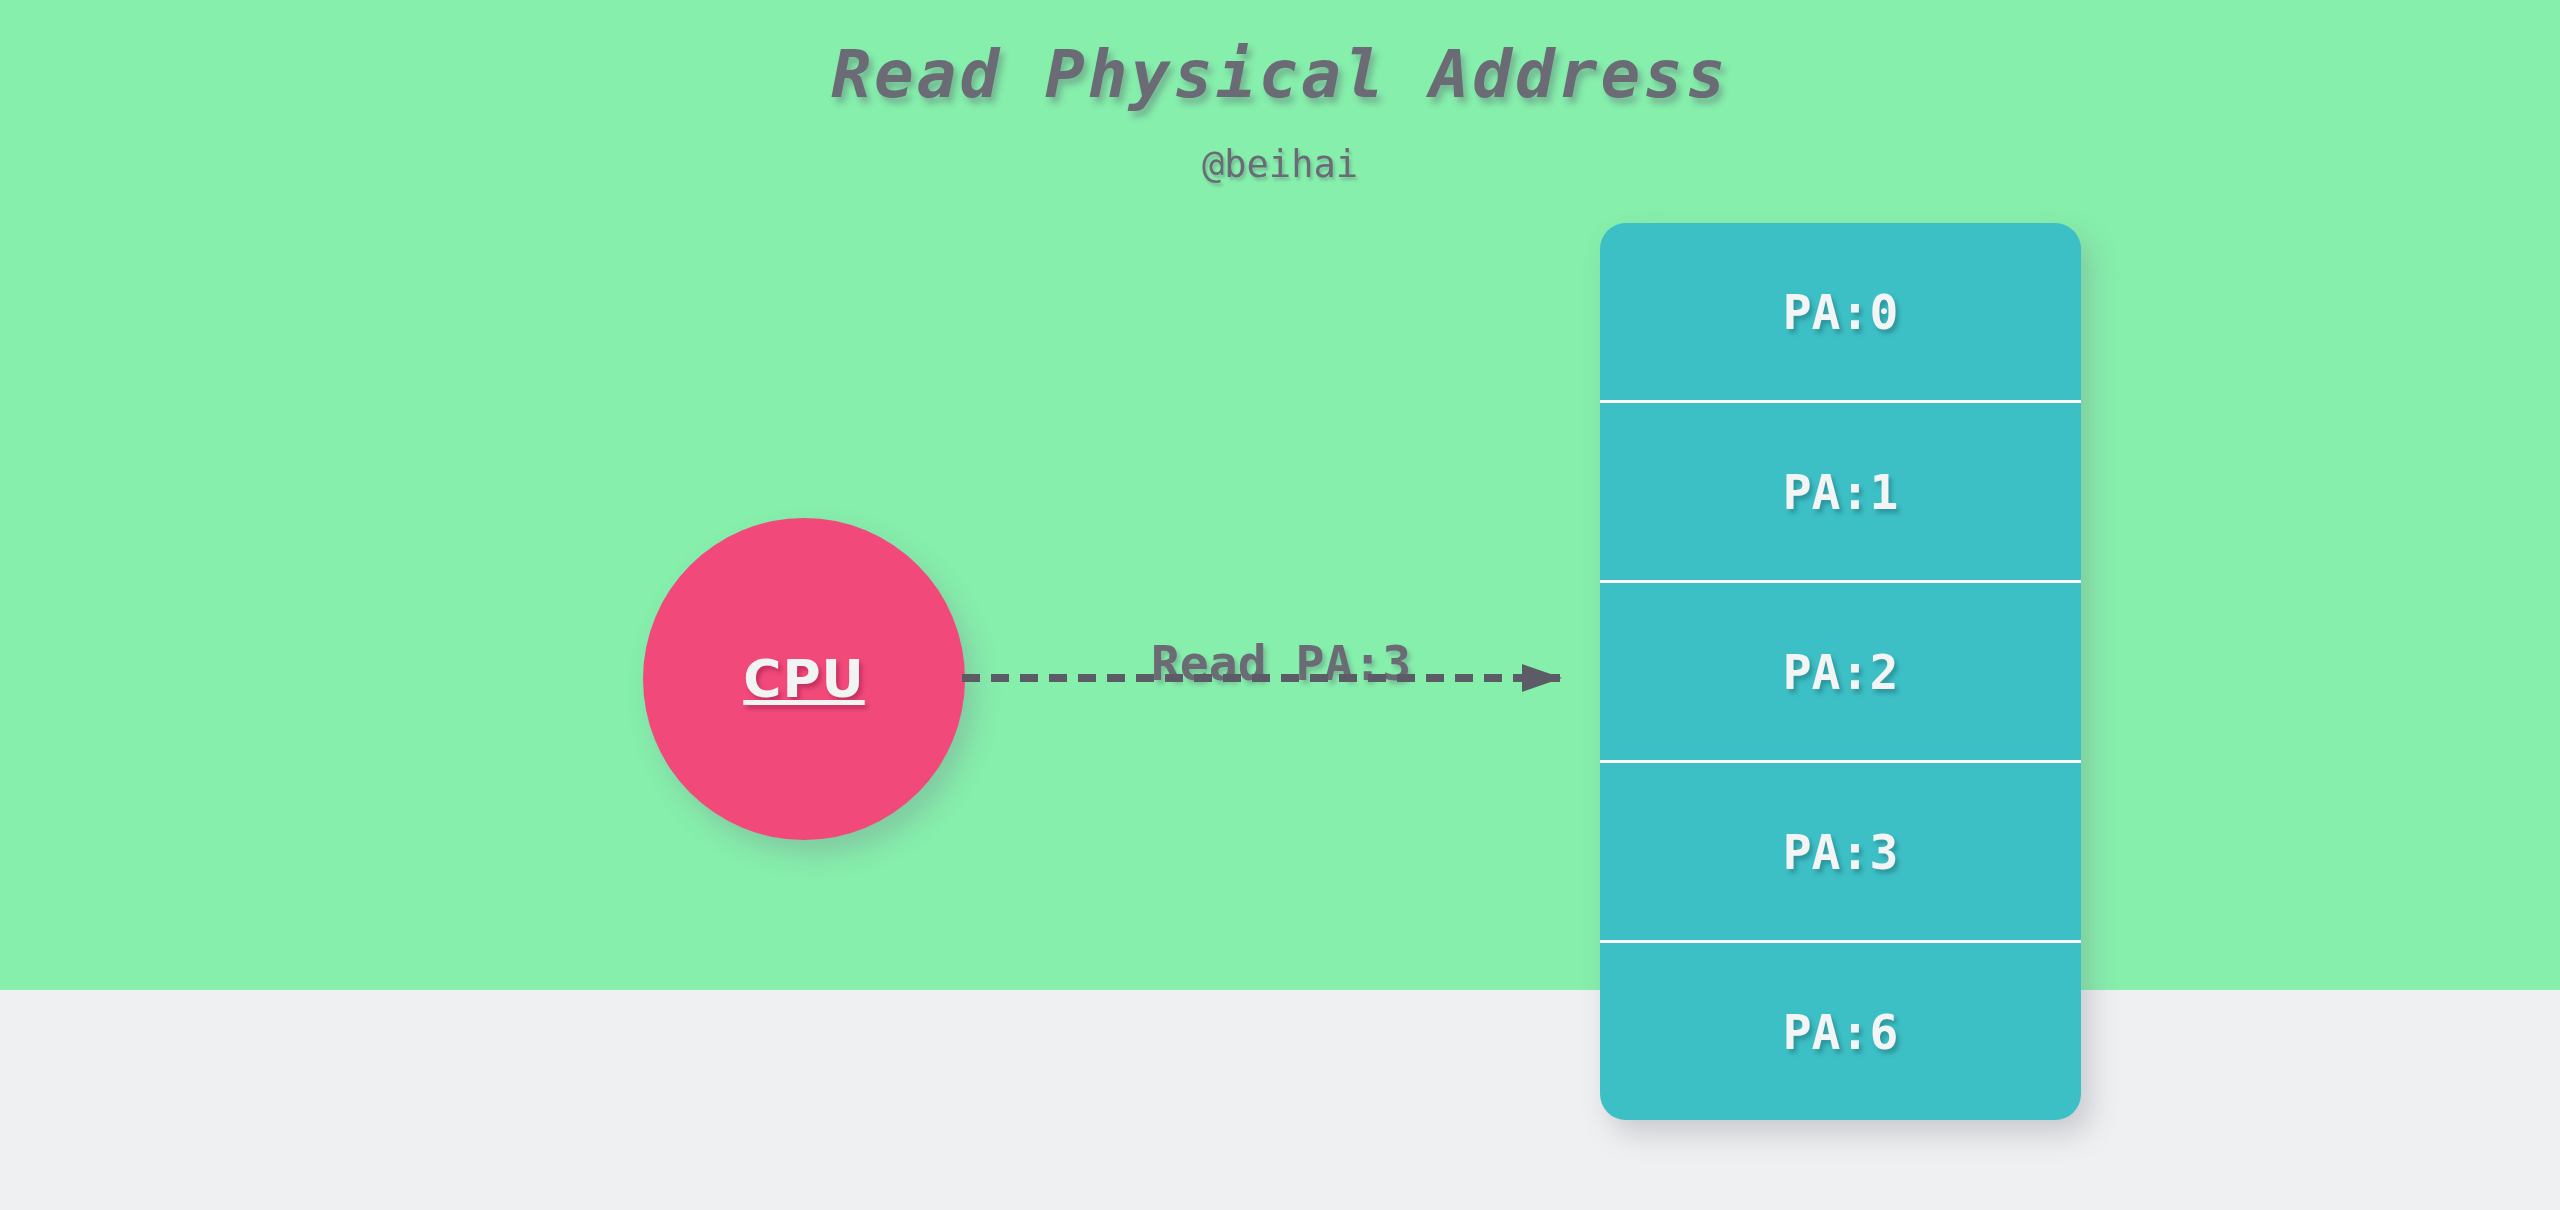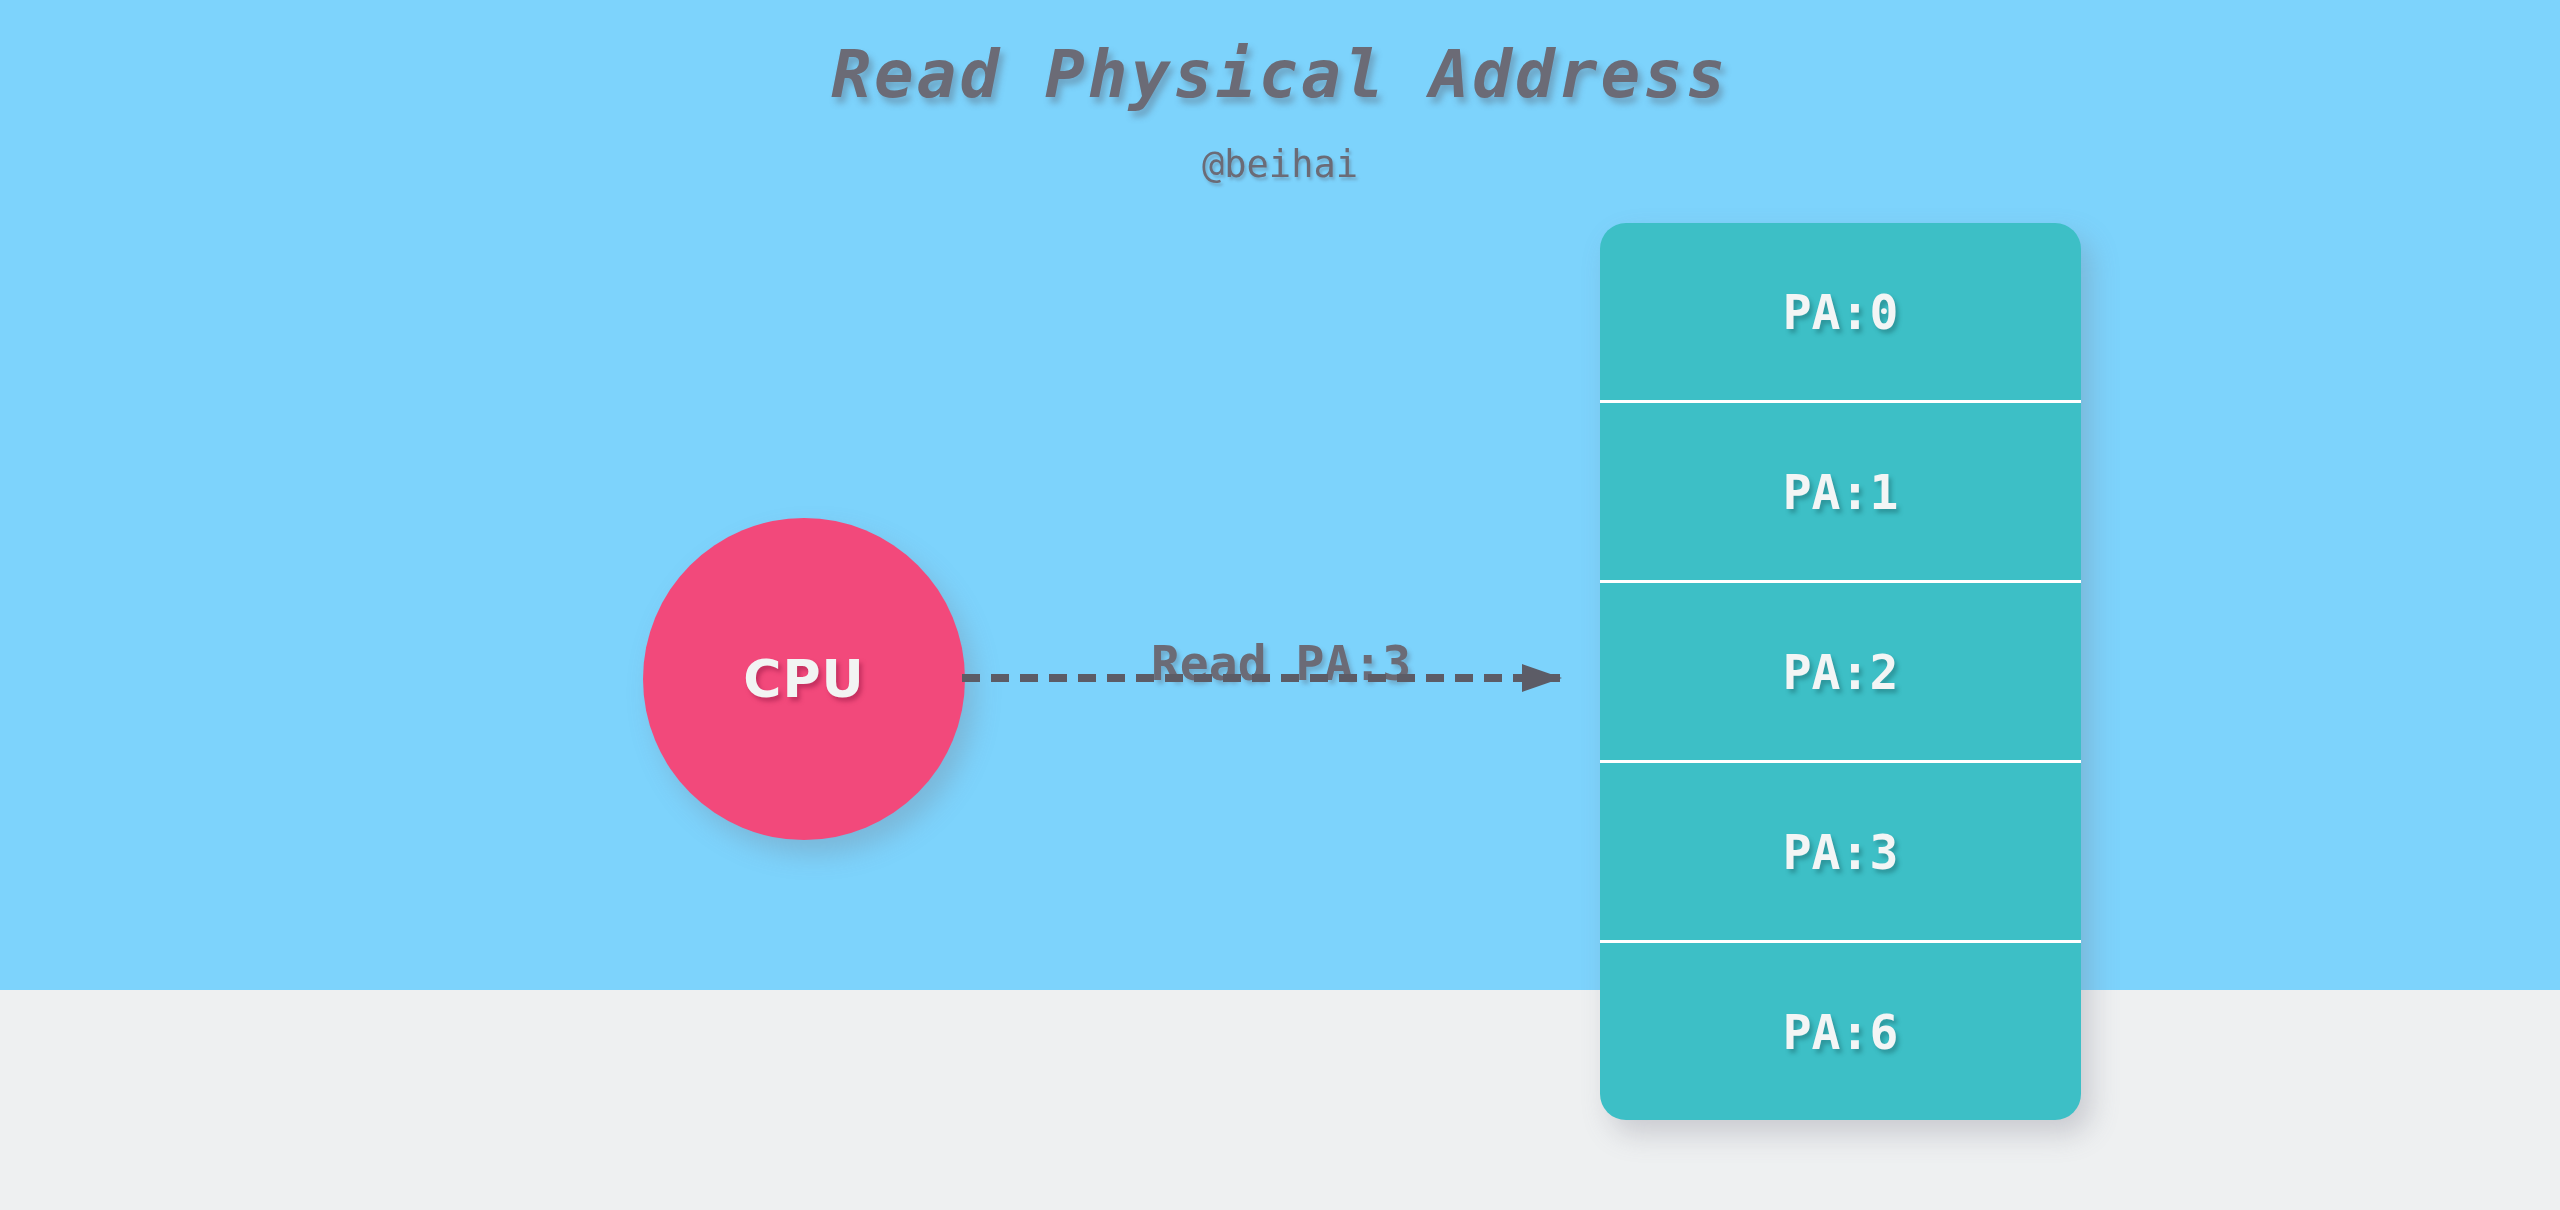--- a/index.html
+++ b/index.html
@@ -8,21 +8,21 @@
     width: 2560px;
     height: 1210px;
     background: #eef0f1;
     overflow: hidden;
     font-family: "DejaVu Sans", sans-serif;
   }
   .stage {
     position: relative;
     width: 2560px;
     height: 990px;
-    background: #7dd3fc;
+    background: #86efac;
   }
   .title {
     position: absolute;
     top: 36px;
     left: 0;
     width: 2560px;
     text-align: center;
     font-family: "DejaVu Sans Mono", monospace;
     font-weight: bold;
     font-style: italic;
@@ -56,20 +56,21 @@
     align-items: center;
     justify-content: center;
   }
   .cpu-label {
     font-family: "DejaVu Sans", sans-serif;
     font-weight: bold;
     font-size: 52px;
     letter-spacing: 1px;
     color: #f2f4f3;
     text-shadow: 3px 4px 4px rgba(160,30,75,0.55);
+    text-decoration: underline;
   }
   .arrow-group {
     position: absolute;
     left: 962px;
     top: 600px;
     width: 638px;
     height: 100px;
   }
   .arrow-label {
     position: absolute;

